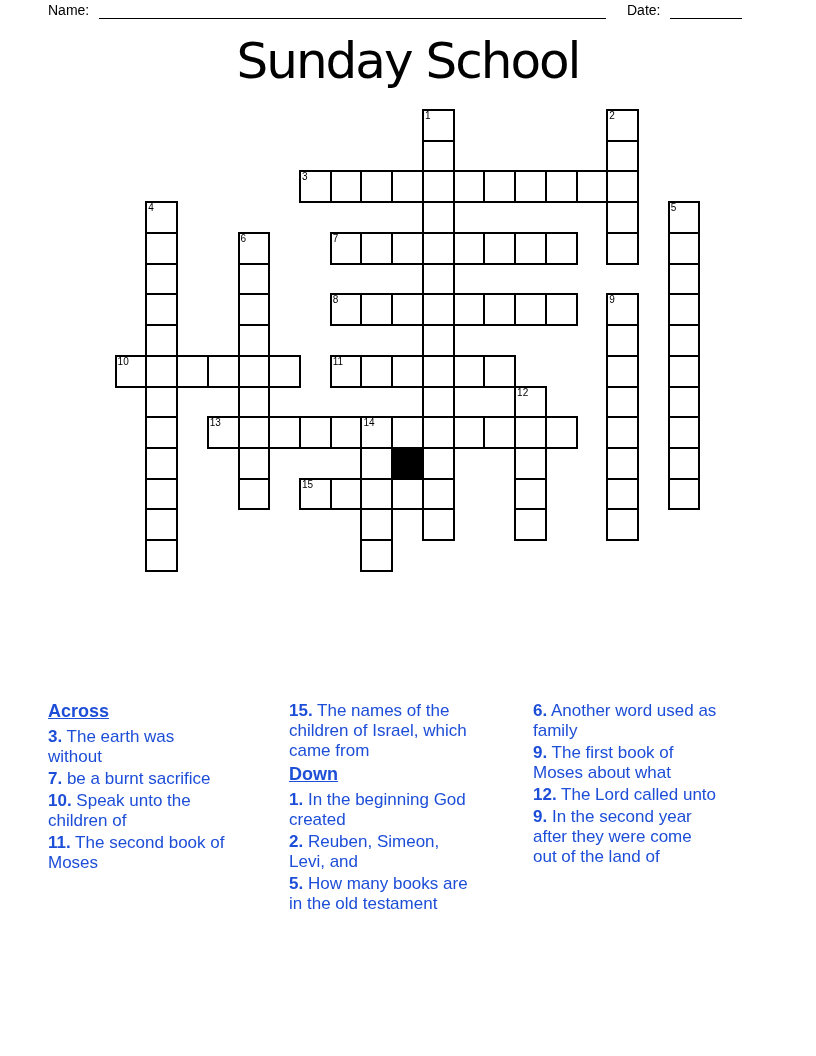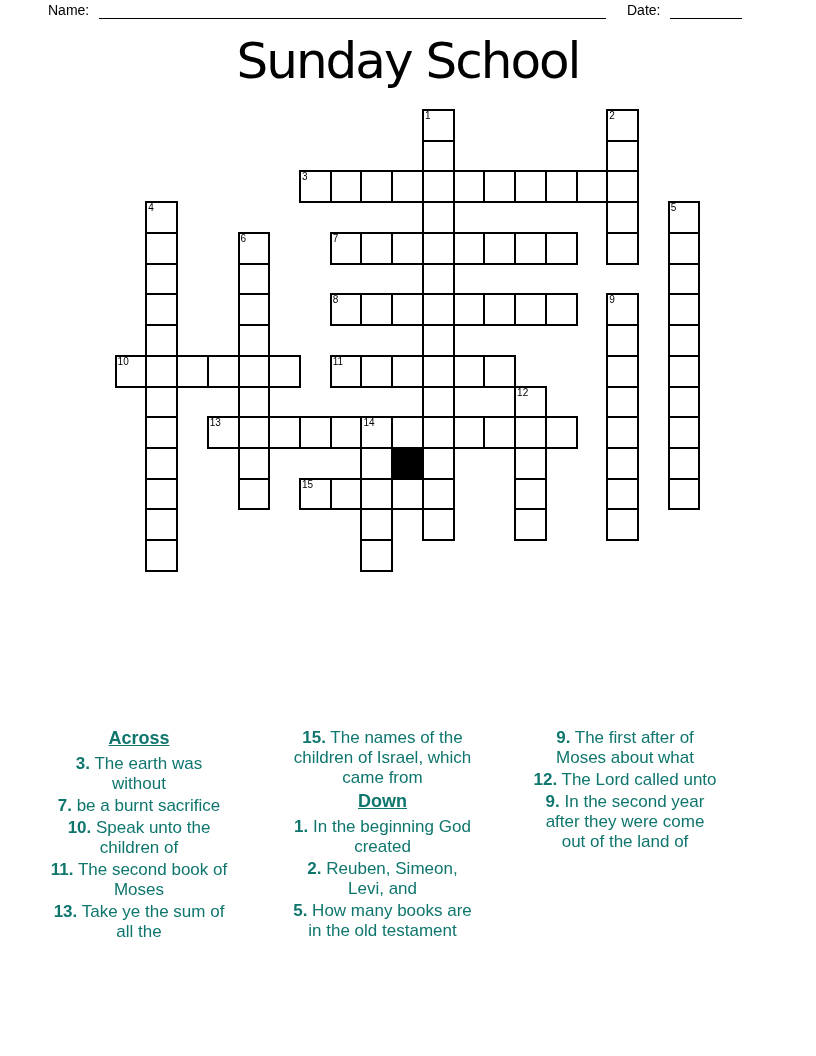--- a/index.html
+++ b/index.html
@@ -21,21 +21,21 @@
   .cell {
     position:absolute; box-sizing:border-box;
     border:2px solid #000; background:#fff;
   }
   .cell.black { background:#000; }
   .cellnum {
     position:absolute; left:1px; top:-1px; z-index:2;
     font-size:10px; line-height:12px; color:#000; font-weight:normal;
   }
   
-  .clue-col { position:absolute; top:728px; font-size:17px; line-height:20px; color:#0f766e;text-align:center; }
+  .clue-col { position:absolute; top:701px; font-size:17px; line-height:20px; color:#1d4ed8; }
   .clue { margin:0 0 2px 0; }
   .clue .num { font-weight:bold; }
   .clue-heading {
     font-weight:bold; text-decoration:underline; font-size:18px;
     line-height:20px; margin:0 0 6px 0;
   }
   .clue-heading.mid { margin-top:3px; }
 </style>
 </head>
 <body>
@@ -193,28 +193,28 @@
       <div class="cell" style="left: 391.17px; top: 477.76px; width: 32.73px; height: 32.73px;"></div>
       <div class="cell black" style="left: 391.17px; top: 447.03px; width: 32.73px; height: 32.73px;"></div>
     </div>
 
   <div class="clue-col" style="left: 48px; width: 182px;">
       <div class="clue-heading">Across</div>
       <p class="clue"><span class="num">3.</span><span> The earth was without</span></p>
       <p class="clue"><span class="num">7.</span><span> be a burnt sacrifice</span></p>
       <p class="clue"><span class="num">10.</span><span> Speak unto the children of</span></p>
       <p class="clue"><span class="num">11.</span><span> The second book of Moses</span></p>
-      <p class="clue"><span class="num">13.</span><span> Take ye the sum of all the</span></p>
     </div>
   <div class="clue-col" style="left: 289px; width: 187px;">
       <p class="clue"><span class="num">15.</span><span> The names of the children of Israel, which came from</span></p>
       <div class="clue-heading mid">Down</div>
       <p class="clue"><span class="num">1.</span><span> In the beginning God created</span></p>
       <p class="clue"><span class="num">2.</span><span> Reuben, Simeon, Levi, and</span></p>
       <p class="clue"><span class="num">5.</span><span> How many books are in the old testament</span></p>
     </div>
   <div class="clue-col" style="left: 533px; width: 184px;">
-      <p class="clue"><span class="num">9.</span><span> The first after of Moses about what</span></p>
+      <p class="clue"><span class="num">6.</span><span> Another word used as family</span></p>
+      <p class="clue"><span class="num">9.</span><span> The first book of Moses about what</span></p>
       <p class="clue"><span class="num">12.</span><span> The Lord called unto</span></p>
       <p class="clue"><span class="num">9.</span><span> In the second year after they were come out of the land of</span></p>
     </div>
 
 </div>
 
 </body></html>

